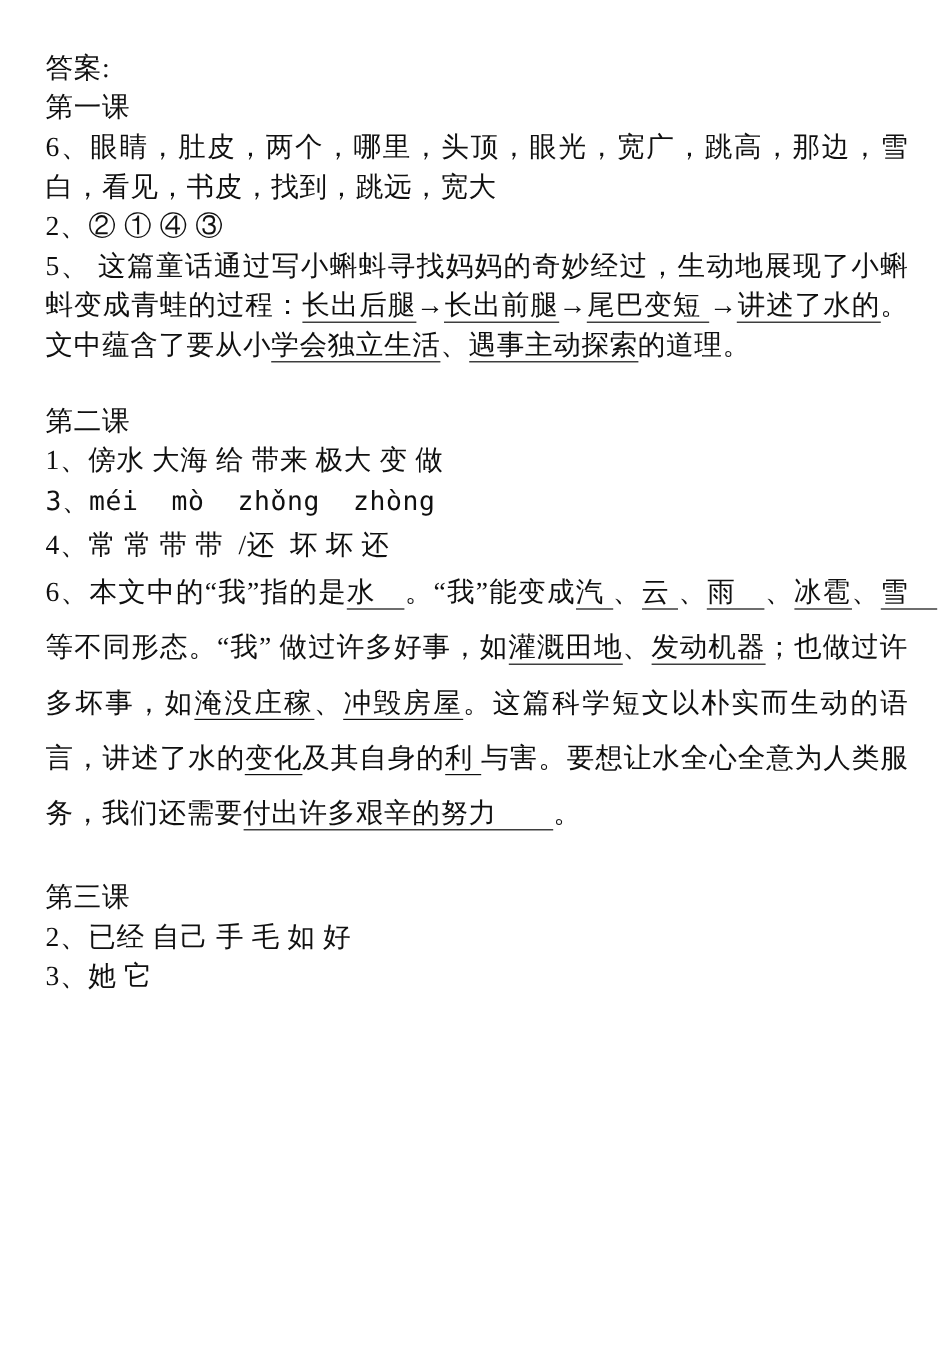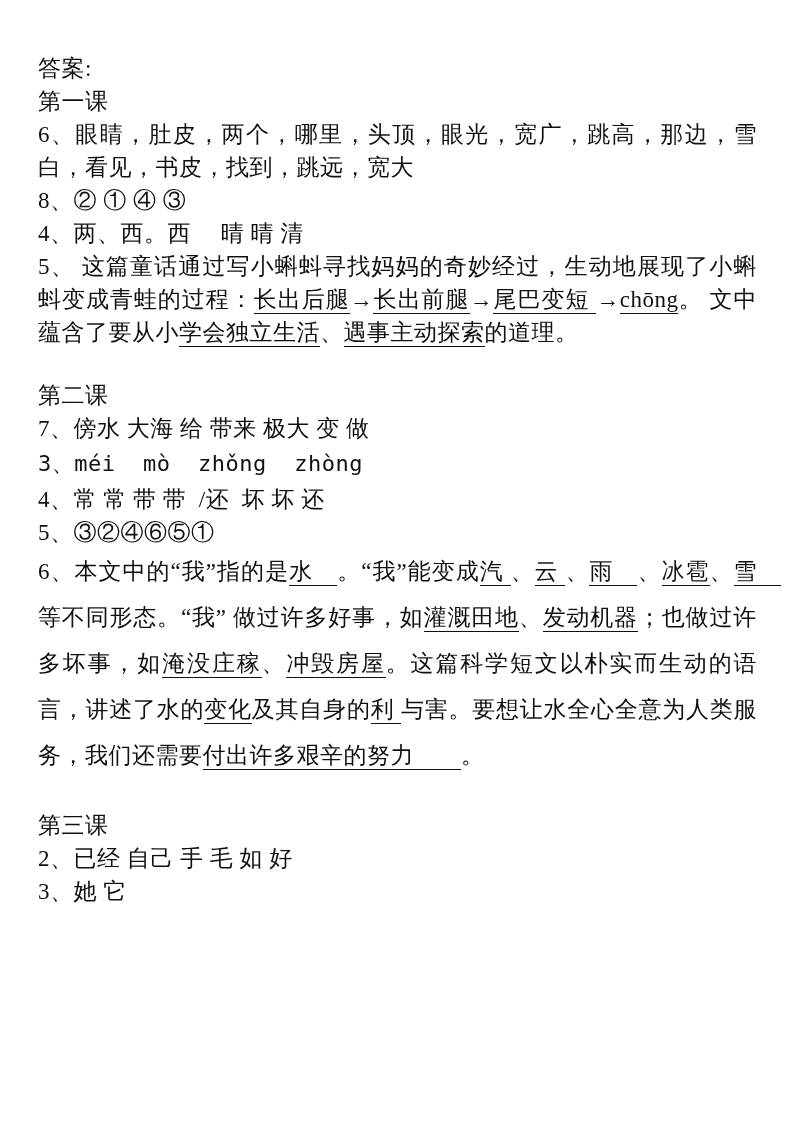--- a/index.html
+++ b/index.html
@@ -11,21 +11,21 @@
     width: 793px;
     height: 1122px;
     overflow: hidden;
     font-family: "Liberation Serif", "DejaVu Serif", serif;
     color: #101010;
   }
   .page {
     box-sizing: border-box;
     width: 793px;
     height: 1122px;
-    padding: 52px 36px 30px 38px;
+    padding: 40px 36px 30px 38px;
     background: #ffffff;
   }
   .doc-body p {
     margin: 0;
     padding: 0;
     font-size: 23px;
     text-align: justify;
     letter-spacing: 0.5px;
   }
   p.normal { line-height: 33px; }
@@ -45,28 +45,26 @@
 </style>
 </head>
 <body>
 
 <div class="page">
   <div class="doc-body">
     <p class="normal">答案:</p>
 
   <p class="normal"><span>第一课</span></p>
       <p class="normal"><span>6、眼睛，肚皮，两个，哪里，头顶，眼光，宽广，跳高，那边，雪白，看见，书皮，找到，跳远，宽大</span></p>
-      <p class="normal"><span>8、② ① ④ ③</span></p>
-      <p class="normal"><span>4、两、西。西　 晴 晴 清</span></p>
-      <p class="normal"><span>5、 这篇童话通过写小蝌蚪寻找妈妈的奇妙经过，生动地展现了小蝌蚪变成青蛙的过程：</span><span class="u">长出后腿</span><span>→</span><span class="u">长出前腿</span><span>→</span><span class="u">尾巴变短&nbsp;</span><span>→</span><span class="u">chōng</span><span>。 文中蕴含了要从小</span><span class="u">学会独立生活</span><span>、</span><span class="u">遇事主动探索</span><span>的道理。</span></p>
+      <p class="normal"><span>2、② ① ④ ③</span></p>
+      <p class="normal"><span>5、 这篇童话通过写小蝌蚪寻找妈妈的奇妙经过，生动地展现了小蝌蚪变成青蛙的过程：</span><span class="u">长出后腿</span><span>→</span><span class="u">长出前腿</span><span>→</span><span class="u">尾巴变短&nbsp;</span><span>→</span><span class="u">讲述了水的</span><span>。 文中蕴含了要从小</span><span class="u">学会独立生活</span><span>、</span><span class="u">遇事主动探索</span><span>的道理。</span></p>
       <p class="blank">&nbsp;</p>
       <p class="normal"><span>第二课</span></p>
-      <p class="normal"><span>7、傍水 大海 给 带来 极大 变 做</span></p>
+      <p class="normal"><span>1、傍水 大海 给 带来 极大 变 做</span></p>
       <p class="pinyin"><span>3、méi&nbsp; mò&nbsp; zhǒng&nbsp; zhòng</span></p>
       <p class="normal"><span>4、常 常 带 带&nbsp; /还&nbsp; 坏 坏 还</span></p>
-      <p class="normal"><span>5、③②④⑥⑤①</span></p>
       <p class="loose"><span>6、本文中的“我”指的是</span><span class="u">水　</span><span>。“我”能变成</span><span class="u">汽&nbsp;</span><span>、</span><span class="u">云&nbsp;</span><span>、</span><span class="u">雨　</span><span>、</span><span class="u">冰雹</span><span>、</span><span class="u">雪　</span><span> 等不同形态。“我” 做过许多好事，如</span><span class="u">灌溉田地</span><span>、</span><span class="u">发动机器</span><span>；也做过许多坏事，如</span><span class="u">淹没庄稼</span><span>、</span><span class="u">冲毁房屋</span><span>。这篇科学短文以朴实而生动的语言，讲述了水的</span><span class="u">变化</span><span>及其自身的</span><span class="u">利&nbsp;</span><span>与害。要想让水全心全意为人类服务，我们还需要</span><span class="u">付出许多艰辛的努力　　</span><span>。</span></p>
       <p class="blank">&nbsp;</p>
       <p class="normal"><span>第三课</span></p>
       <p class="normal"><span>2、已经 自己 手 毛 如 好</span></p>
       <p class="normal"><span>3、她 它</span></p>
     </div>
 </div>
 
 </body></html>

